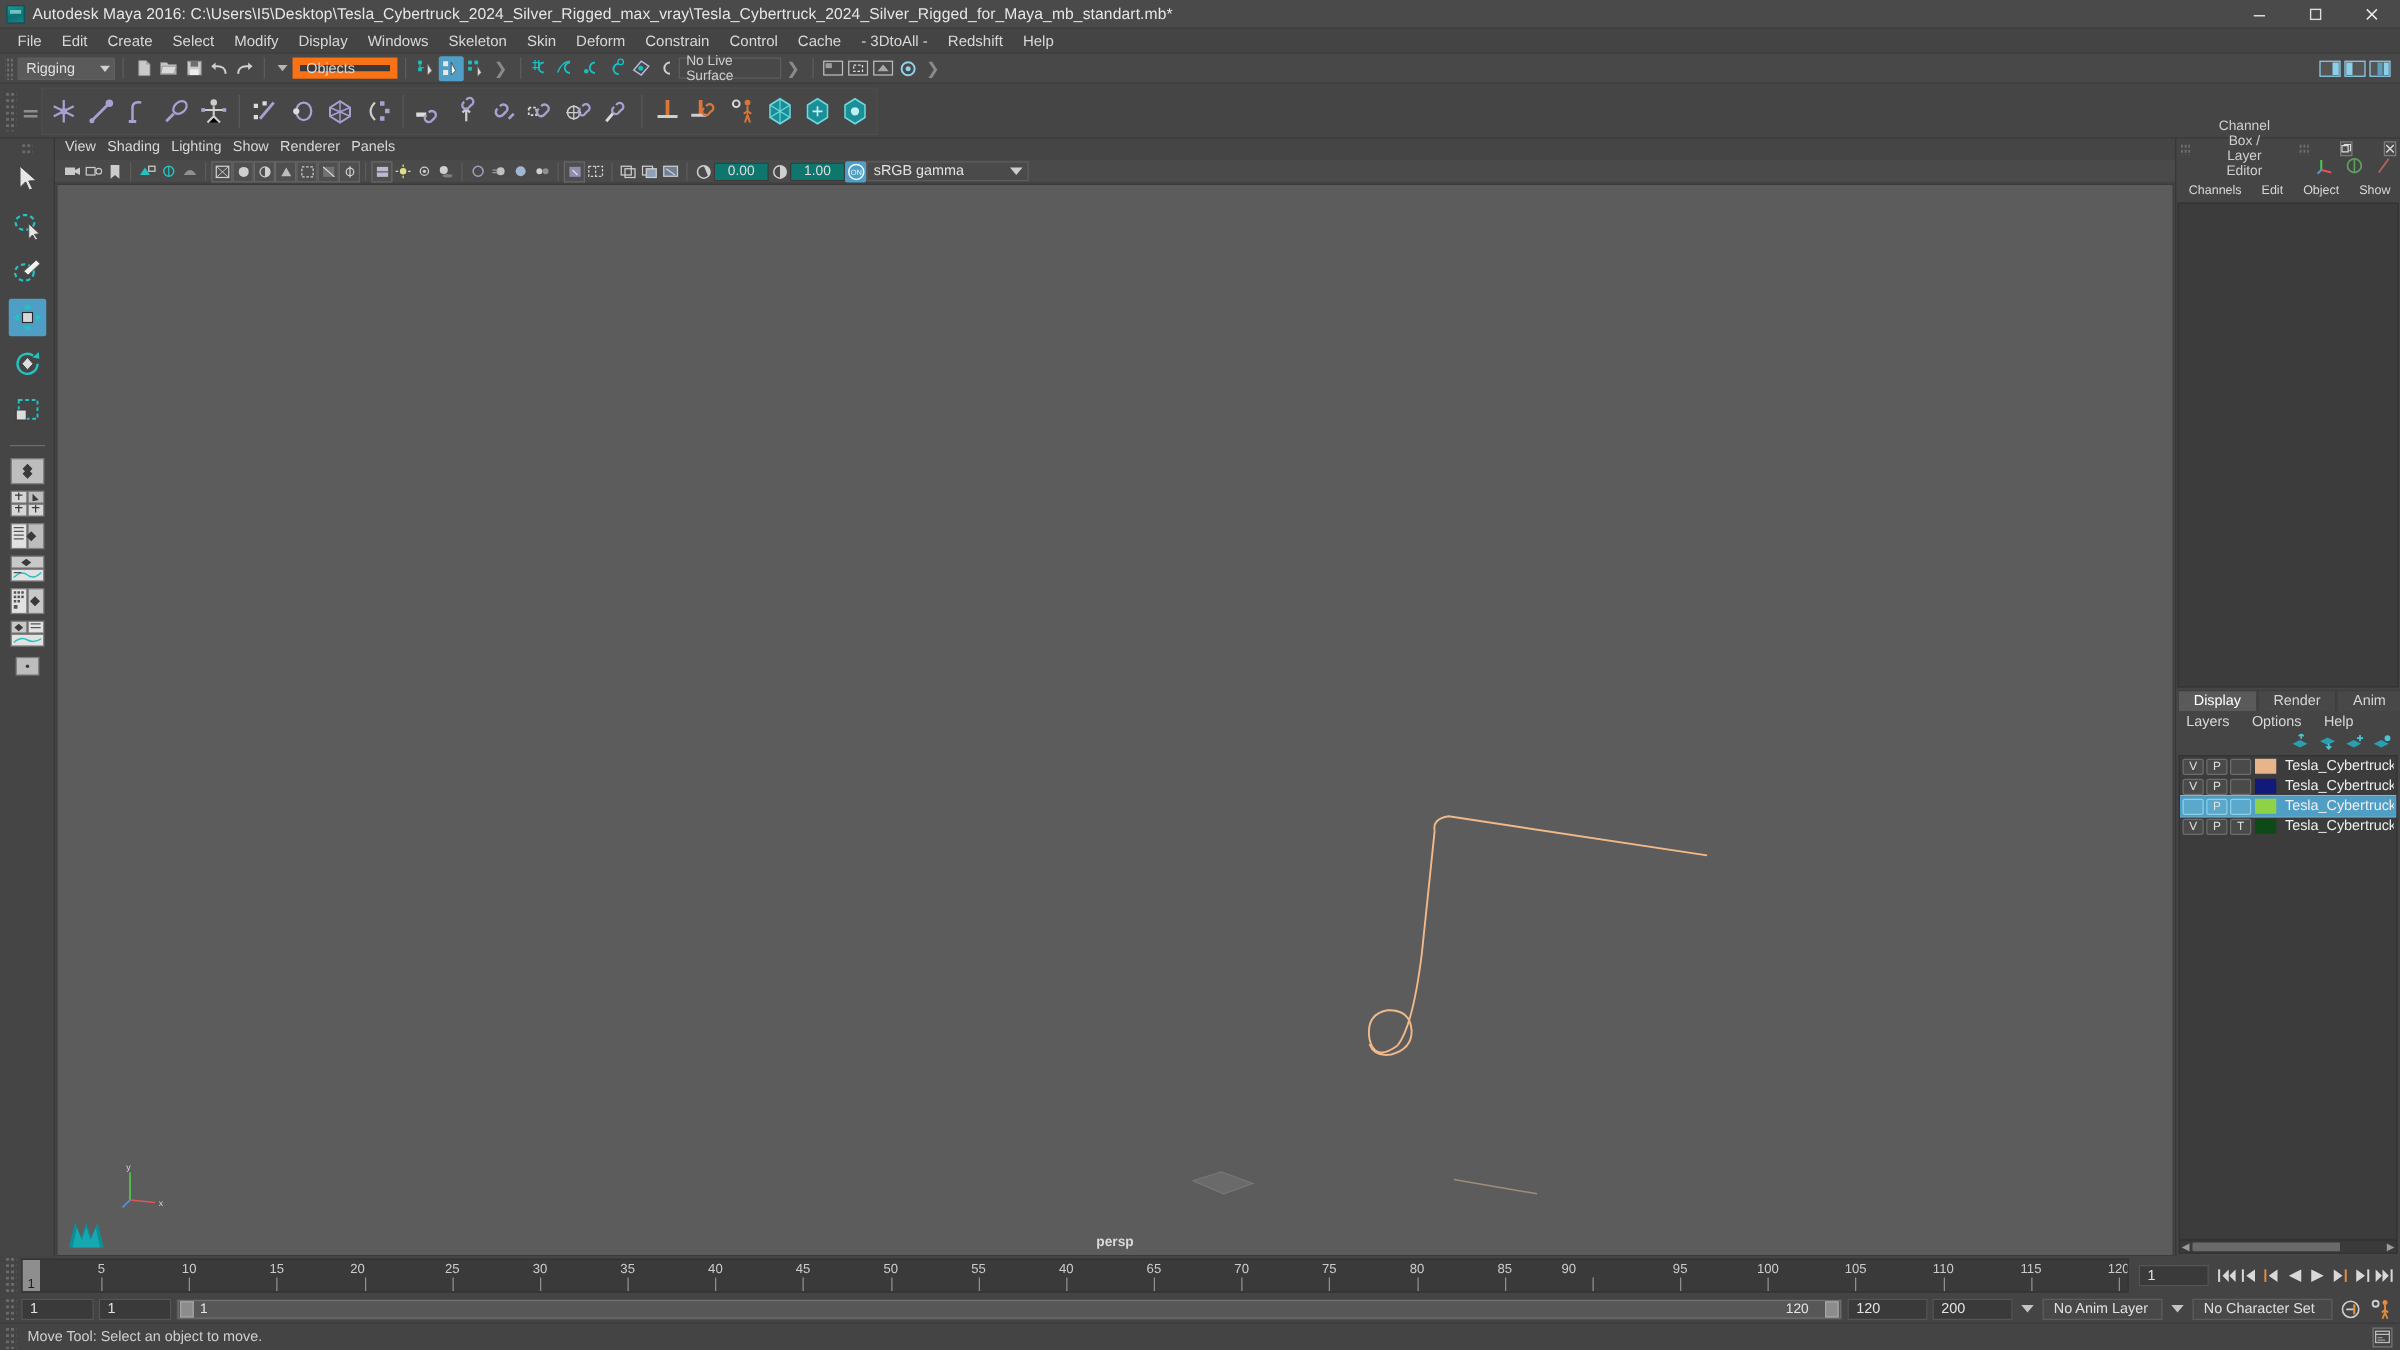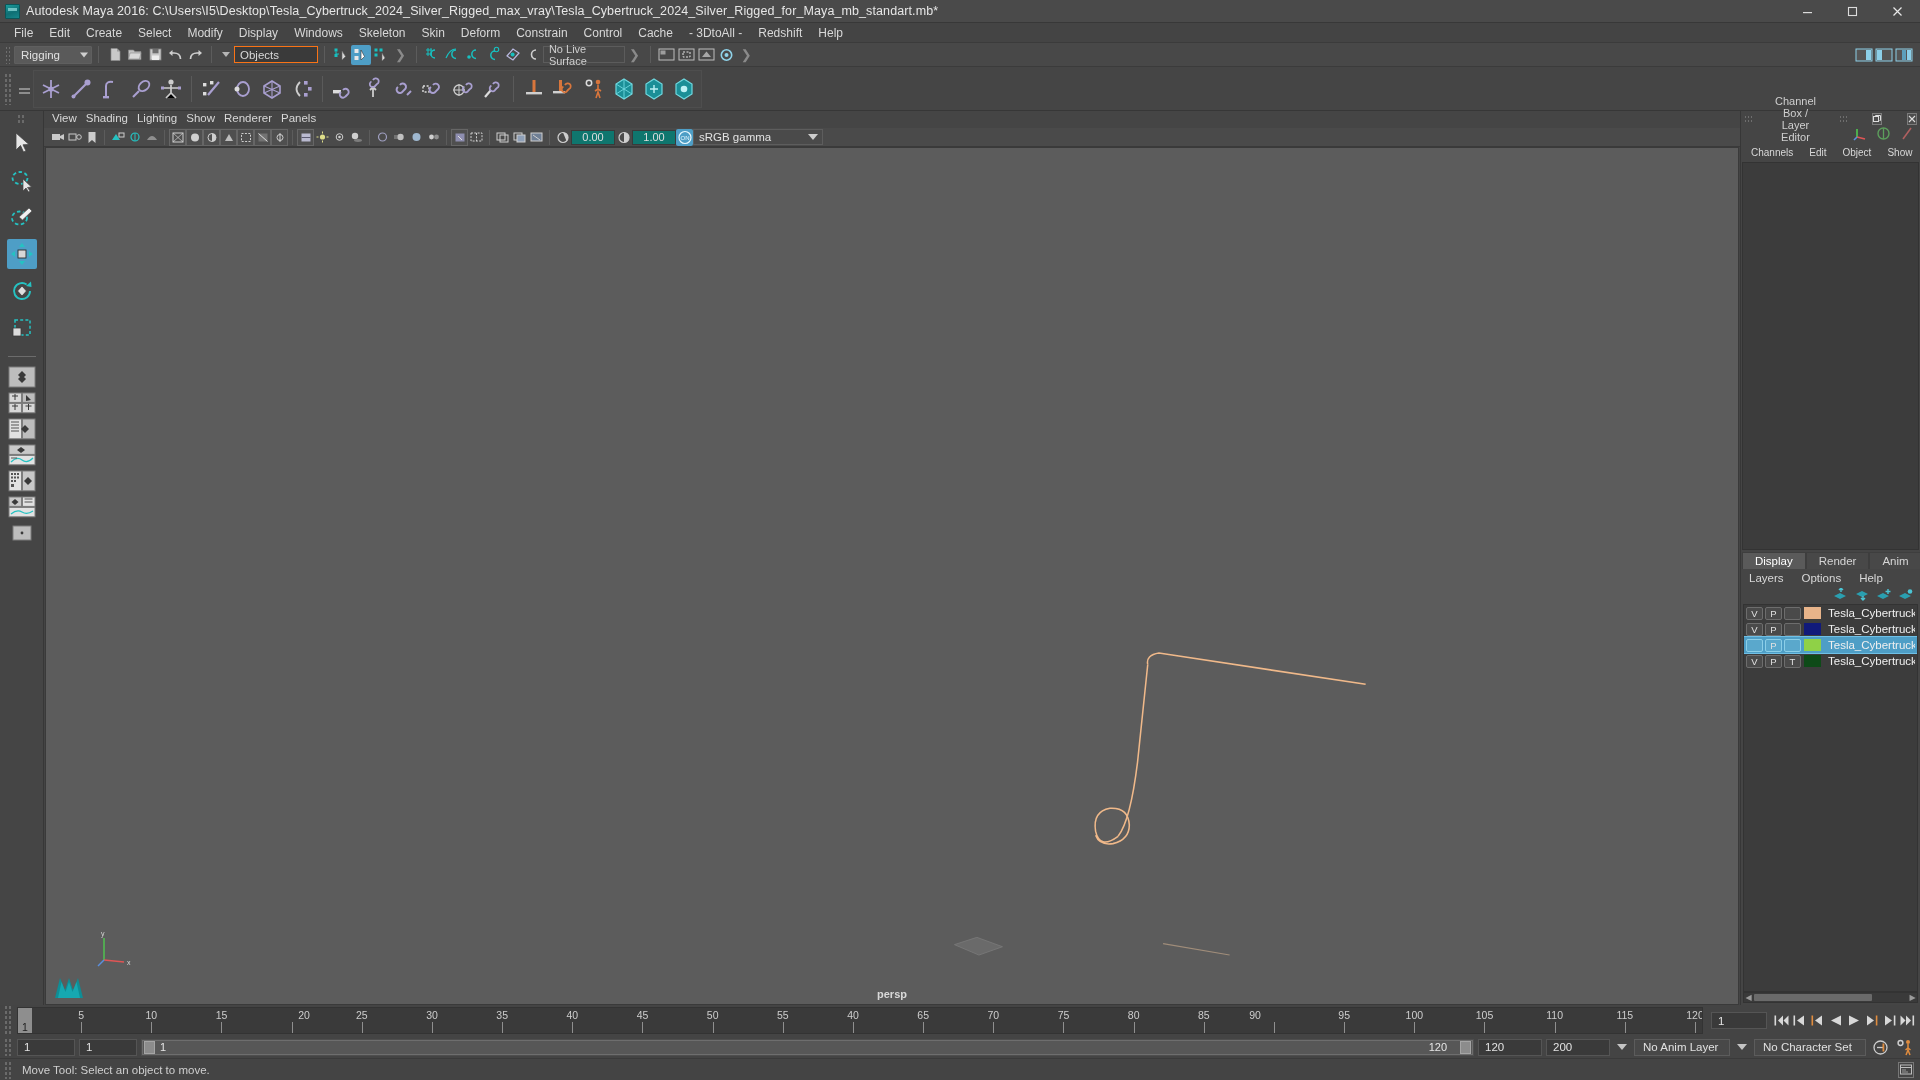--- a/index.html
+++ b/index.html
@@ -46,21 +46,21 @@
     display:flex; align-items:center; font-size:11.5px; color:#e0e0e0; padding-left:6px;
     position:relative; border-radius:1px;
   }
   .menuset .arw{ position:absolute; right:3px; top:50%; transform:translateY(-50%);
      width:0;height:0;border-left:4px solid transparent;border-right:4px solid transparent;
      border-top:5px solid #cfcfcf; }
   .sep{ width:1px; height:17px; background:#5c5c5c; margin:0 6px; flex:none;}
   .ico{ width:20px;height:20px; display:flex; align-items:center; justify-content:center; flex:none;}
   .ico svg{ display:block; }
   .ico.on{ background:#4e9ec6; border-radius:2px; }
-  .selmode{ width:84px; height:17px; background:#3a3a3a; border:1px solid #f97316;
+  .selmode{ width:84px; height:17px; background:#3a3a3a; border:6px solid #f97316;
     display:flex;align-items:center; padding-left:5px; font-size:11.5px; color:#d8d8d8;}
   .minitri{ width:0;height:0;border-left:4px solid transparent;border-right:4px solid transparent;
       border-top:5px solid #b5b5b5; margin:0 4px; flex:none;}
   .livesurf{ width:82px;height:17px;background:#484848;border:1px solid #5c5c5c;
     display:flex;align-items:center;padding-left:5px;font-size:11px;color:#cfcfcf;}
   .rbrack{ color:#8a8a8a; font-size:13px; margin:0 4px; }
 
   
   .shelfbar{ height:44px; background:#454545; display:flex; align-items:center; flex:none;
       border-bottom:1px solid #373737; padding-left:4px;}
@@ -1044,21 +1044,21 @@
       <div class="trgrip"></div>
       <div class="timeslider" id="timeslider">
         <div class="curframe" style="left: 0px;">1</div>
       <div class="tick" style="left: 63.15px;"></div>
           <div class="ticklbl" style="left: 63.15px;">5</div>
           <div class="tick" style="left: 133.317px;"></div>
           <div class="ticklbl" style="left: 133.317px;">10</div>
           <div class="tick" style="left: 203.483px;"></div>
           <div class="ticklbl" style="left: 203.483px;">15</div>
           <div class="tick" style="left: 273.65px;"></div>
-          <div class="ticklbl" style="left: 286px; text-align: center;">20</div>
+          <div class="ticklbl" style="left: 268px; text-align: center;">20</div>
           <div class="tick" style="left: 343.817px;"></div>
           <div class="ticklbl" style="left: 343.817px;">25</div>
           <div class="tick" style="left: 413.983px;"></div>
           <div class="ticklbl" style="left: 413.983px;">30</div>
           <div class="tick" style="left: 484.15px;"></div>
           <div class="ticklbl" style="left: 484.15px;">35</div>
           <div class="tick" style="left: 554.317px;"></div>
           <div class="ticklbl" style="left: 554.317px;">40</div>
           <div class="tick" style="left: 624.483px;"></div>
           <div class="ticklbl" style="left: 624.483px;">45</div>

